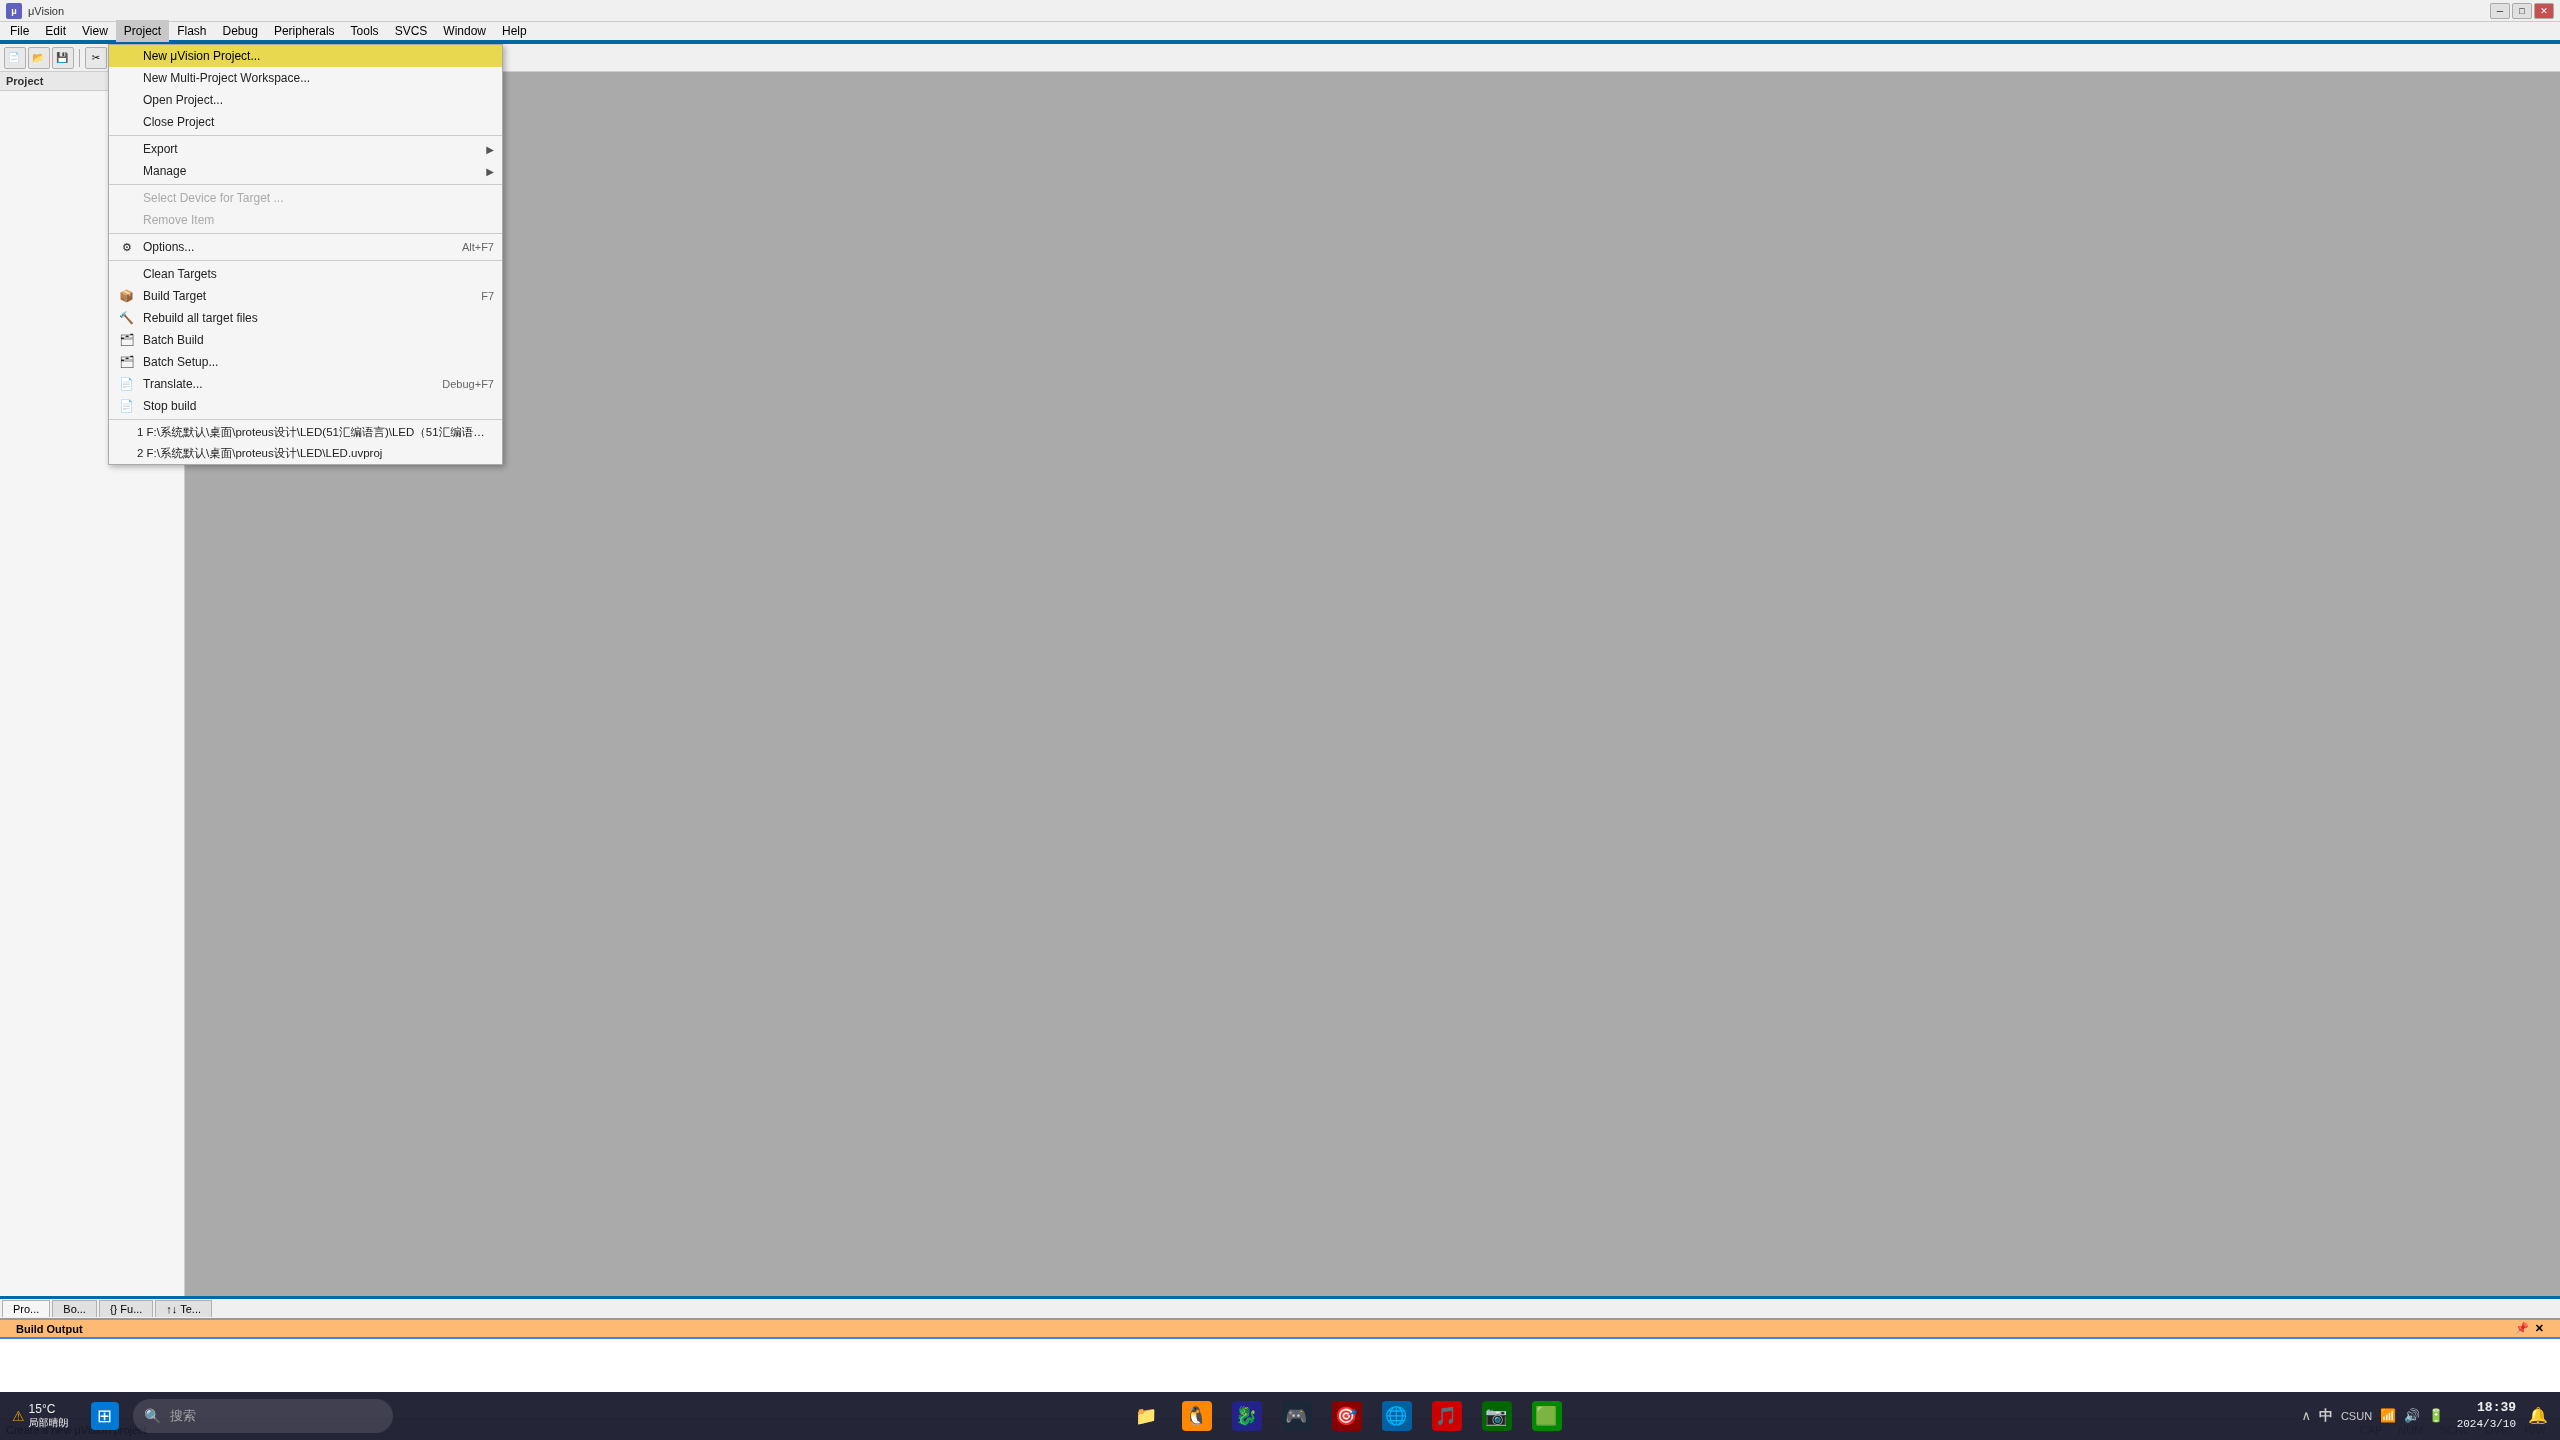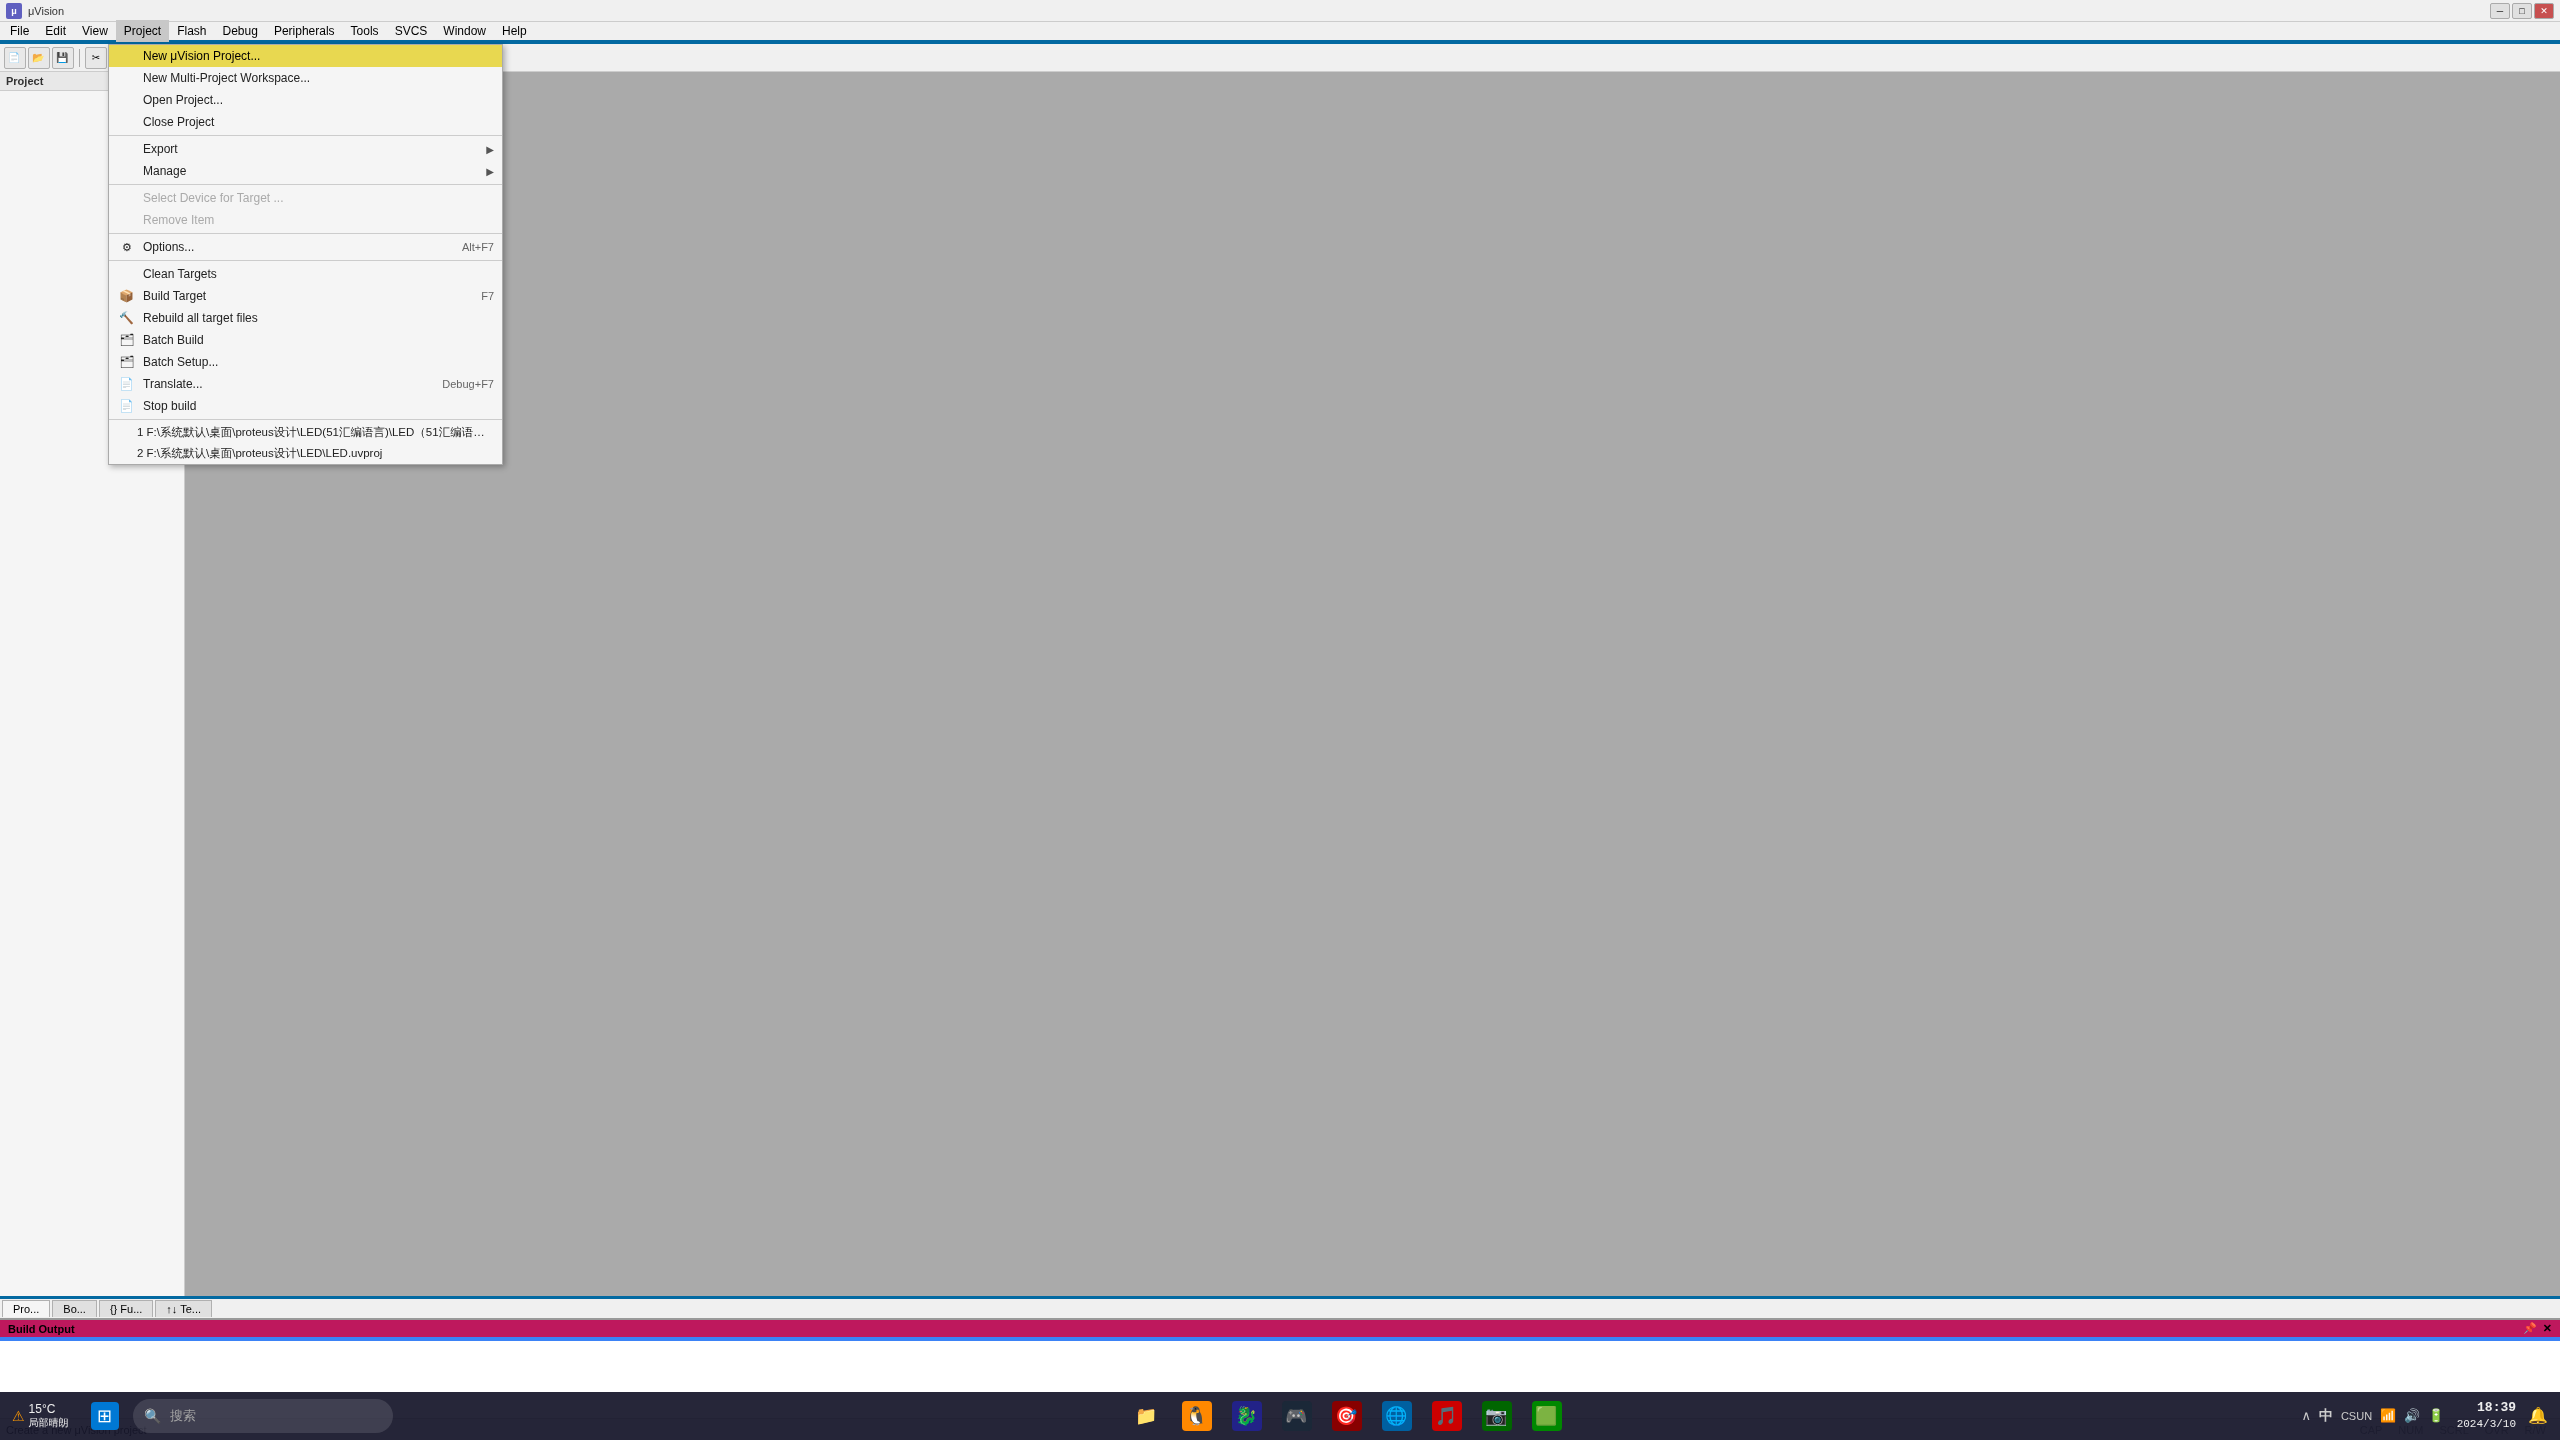--- a/index.html
+++ b/index.html
@@ -167,25 +167,25 @@
 
     
     .build-output {
       height: 100px;
       background: #fff;
       border-top: 2px solid #999;
       display: flex;
       flex-direction: column;
     }
     .build-output-header {
-      background: #be185d;
-      padding: 2px 8px;
+      background: #fdba74;
+      padding: 2px 16px;
       font-size: 11px;
       font-weight: bold;
-      border-bottom: 4px solid #3b82f6;
+      border-bottom: 2px solid #3b82f6;
       display: flex;
       align-items: center;
       justify-content: space-between;
     }
     .build-output-content {
       flex: 1;
       background: #fff;
       overflow: auto;
     }
 

